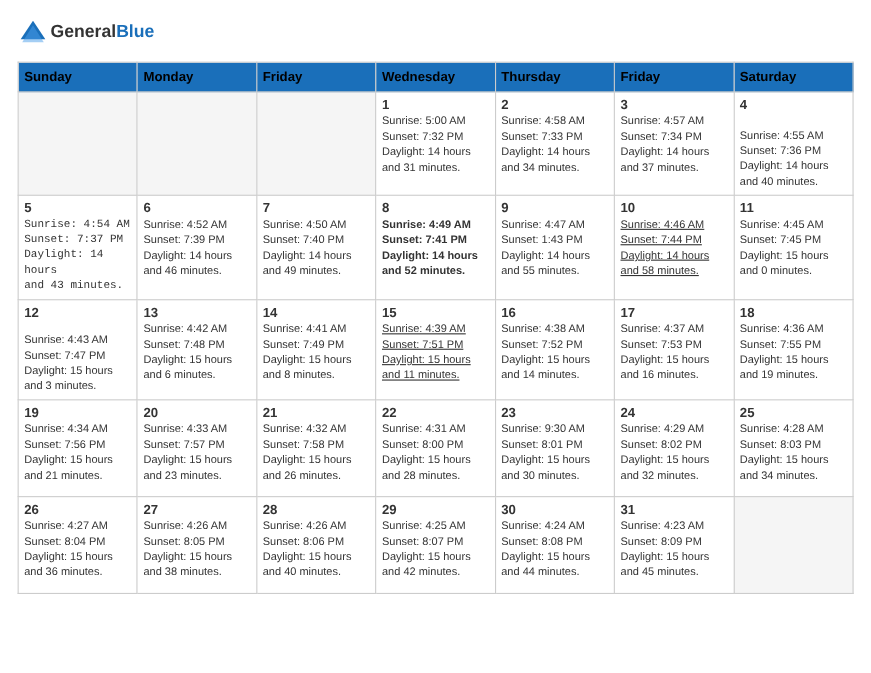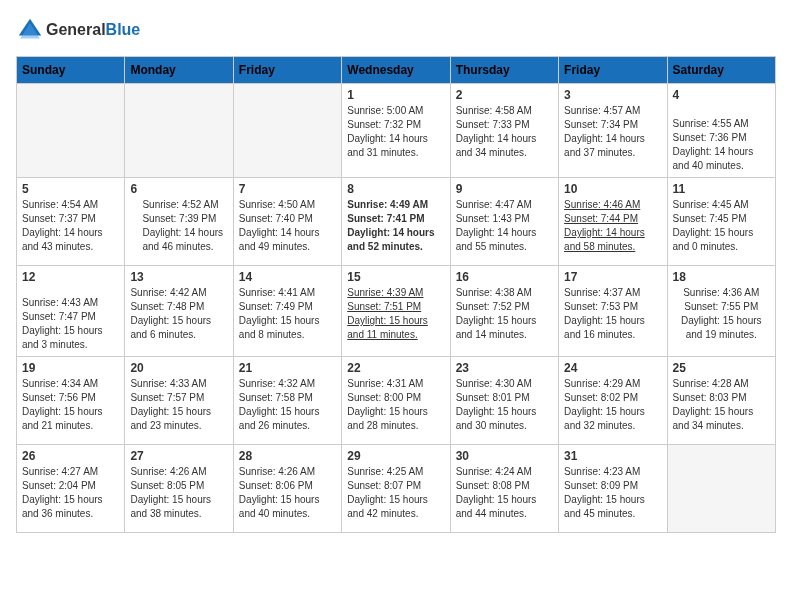--- a/index.html
+++ b/index.html
@@ -140,28 +140,28 @@
           <span class="day-num">4</span>
           <div class="cell-info" style="white-space: pre-line; margin-top: 15px;">Sunrise: 4:55 AM
 Sunset: 7:36 PM
 Daylight: 14 hours
 and 40 minutes.</div>
         </td>
       </tr>
       <tr>
         <td>
           <span class="day-num">5</span>
-          <div class="cell-info" style="white-space: pre-line;">Sunrise: 4:54 AM
+          <div class="cell-info" style="white-space: pre-line; font-family: Liberation Mono, monospace;">Sunrise: 4:54 AM
 Sunset: 7:37 PM
 Daylight: 14 hours
 and 43 minutes.</div>
         </td>
         <td>
           <span class="day-num">6</span>
-          <div class="cell-info" style="white-space: pre-line; margin-left: 12px;">Sunrise: 4:52 AM
+          <div class="cell-info" style="white-space: pre-line;">Sunrise: 4:52 AM
 Sunset: 7:39 PM
 Daylight: 14 hours
 and 46 minutes.</div>
         </td>
         <td>
           <span class="day-num">7</span>
           <div class="cell-info" style="white-space: pre-line;">Sunrise: 4:50 AM
 Sunset: 7:40 PM
 Daylight: 14 hours
 and 49 minutes.</div>
@@ -233,21 +233,21 @@
         </td>
         <td>
           <span class="day-num">17</span>
           <div class="cell-info" style="white-space: pre-line;">Sunrise: 4:37 AM
 Sunset: 7:53 PM
 Daylight: 15 hours
 and 16 minutes.</div>
         </td>
         <td>
           <span class="day-num">18</span>
-          <div class="cell-info" style="white-space: pre-line; text-align: center;">Sunrise: 4:36 AM
+          <div class="cell-info" style="white-space: pre-line;">Sunrise: 4:36 AM
 Sunset: 7:55 PM
 Daylight: 15 hours
 and 19 minutes.</div>
         </td>
       </tr>
       <tr>
         <td>
           <span class="day-num">19</span>
           <div class="cell-info" style="white-space: pre-line;">Sunrise: 4:34 AM
 Sunset: 7:56 PM
@@ -270,21 +270,21 @@
         </td>
         <td>
           <span class="day-num">22</span>
           <div class="cell-info" style="white-space: pre-line;">Sunrise: 4:31 AM
 Sunset: 8:00 PM
 Daylight: 15 hours
 and 28 minutes.</div>
         </td>
         <td>
           <span class="day-num">23</span>
-          <div class="cell-info" style="white-space: pre-line;">Sunrise: 4:30 AM
+          <div class="cell-info" style="white-space: pre-line;">Sunrise: 9:30 AM
 Sunset: 8:01 PM
 Daylight: 15 hours
 and 30 minutes.</div>
         </td>
         <td>
           <span class="day-num">24</span>
           <div class="cell-info" style="white-space: pre-line;">Sunrise: 4:29 AM
 Sunset: 8:02 PM
 Daylight: 15 hours
 and 32 minutes.</div>
@@ -294,21 +294,21 @@
           <div class="cell-info" style="white-space: pre-line;">Sunrise: 4:28 AM
 Sunset: 8:03 PM
 Daylight: 15 hours
 and 34 minutes.</div>
         </td>
       </tr>
       <tr>
         <td>
           <span class="day-num">26</span>
           <div class="cell-info" style="white-space: pre-line;">Sunrise: 4:27 AM
-Sunset: 2:04 PM
+Sunset: 8:04 PM
 Daylight: 15 hours
 and 36 minutes.</div>
         </td>
         <td>
           <span class="day-num">27</span>
           <div class="cell-info" style="white-space: pre-line;">Sunrise: 4:26 AM
 Sunset: 8:05 PM
 Daylight: 15 hours
 and 38 minutes.</div>
         </td>

